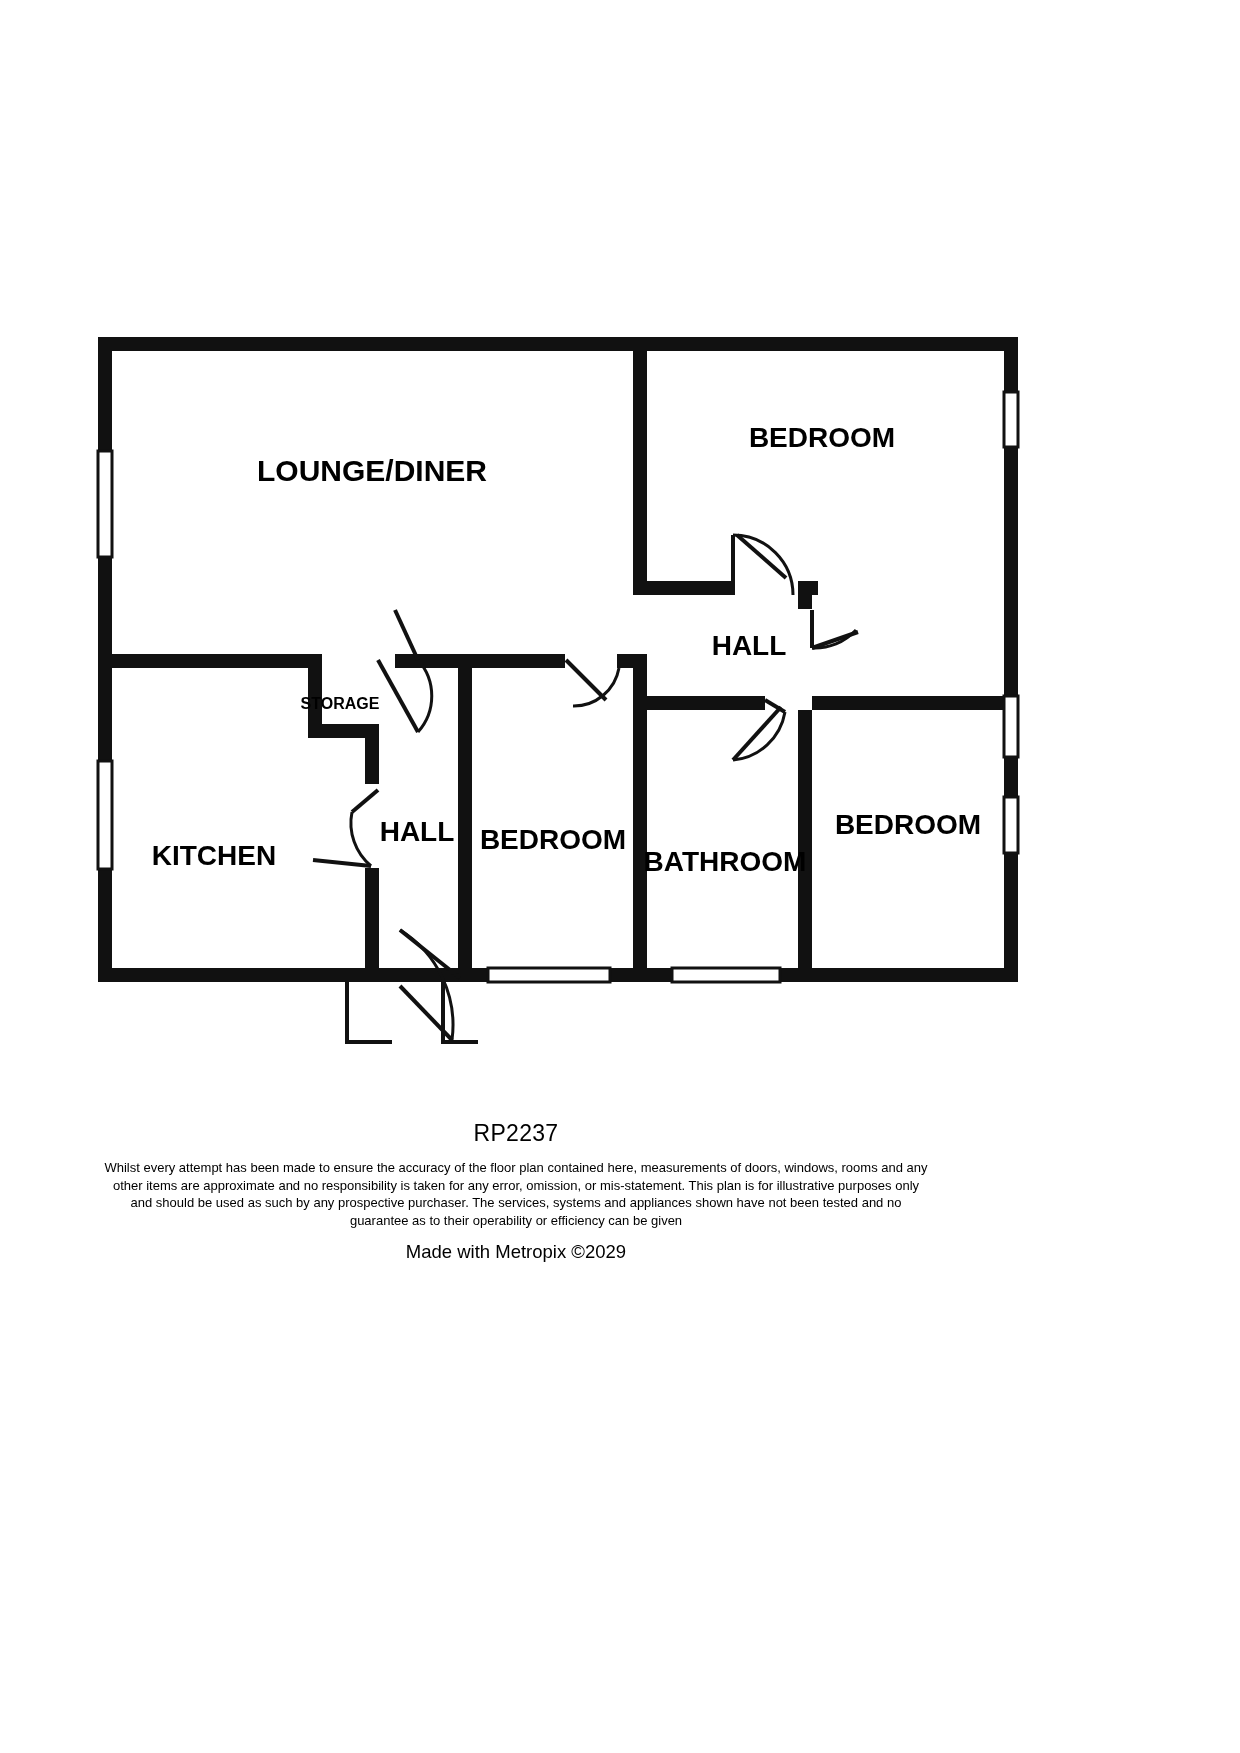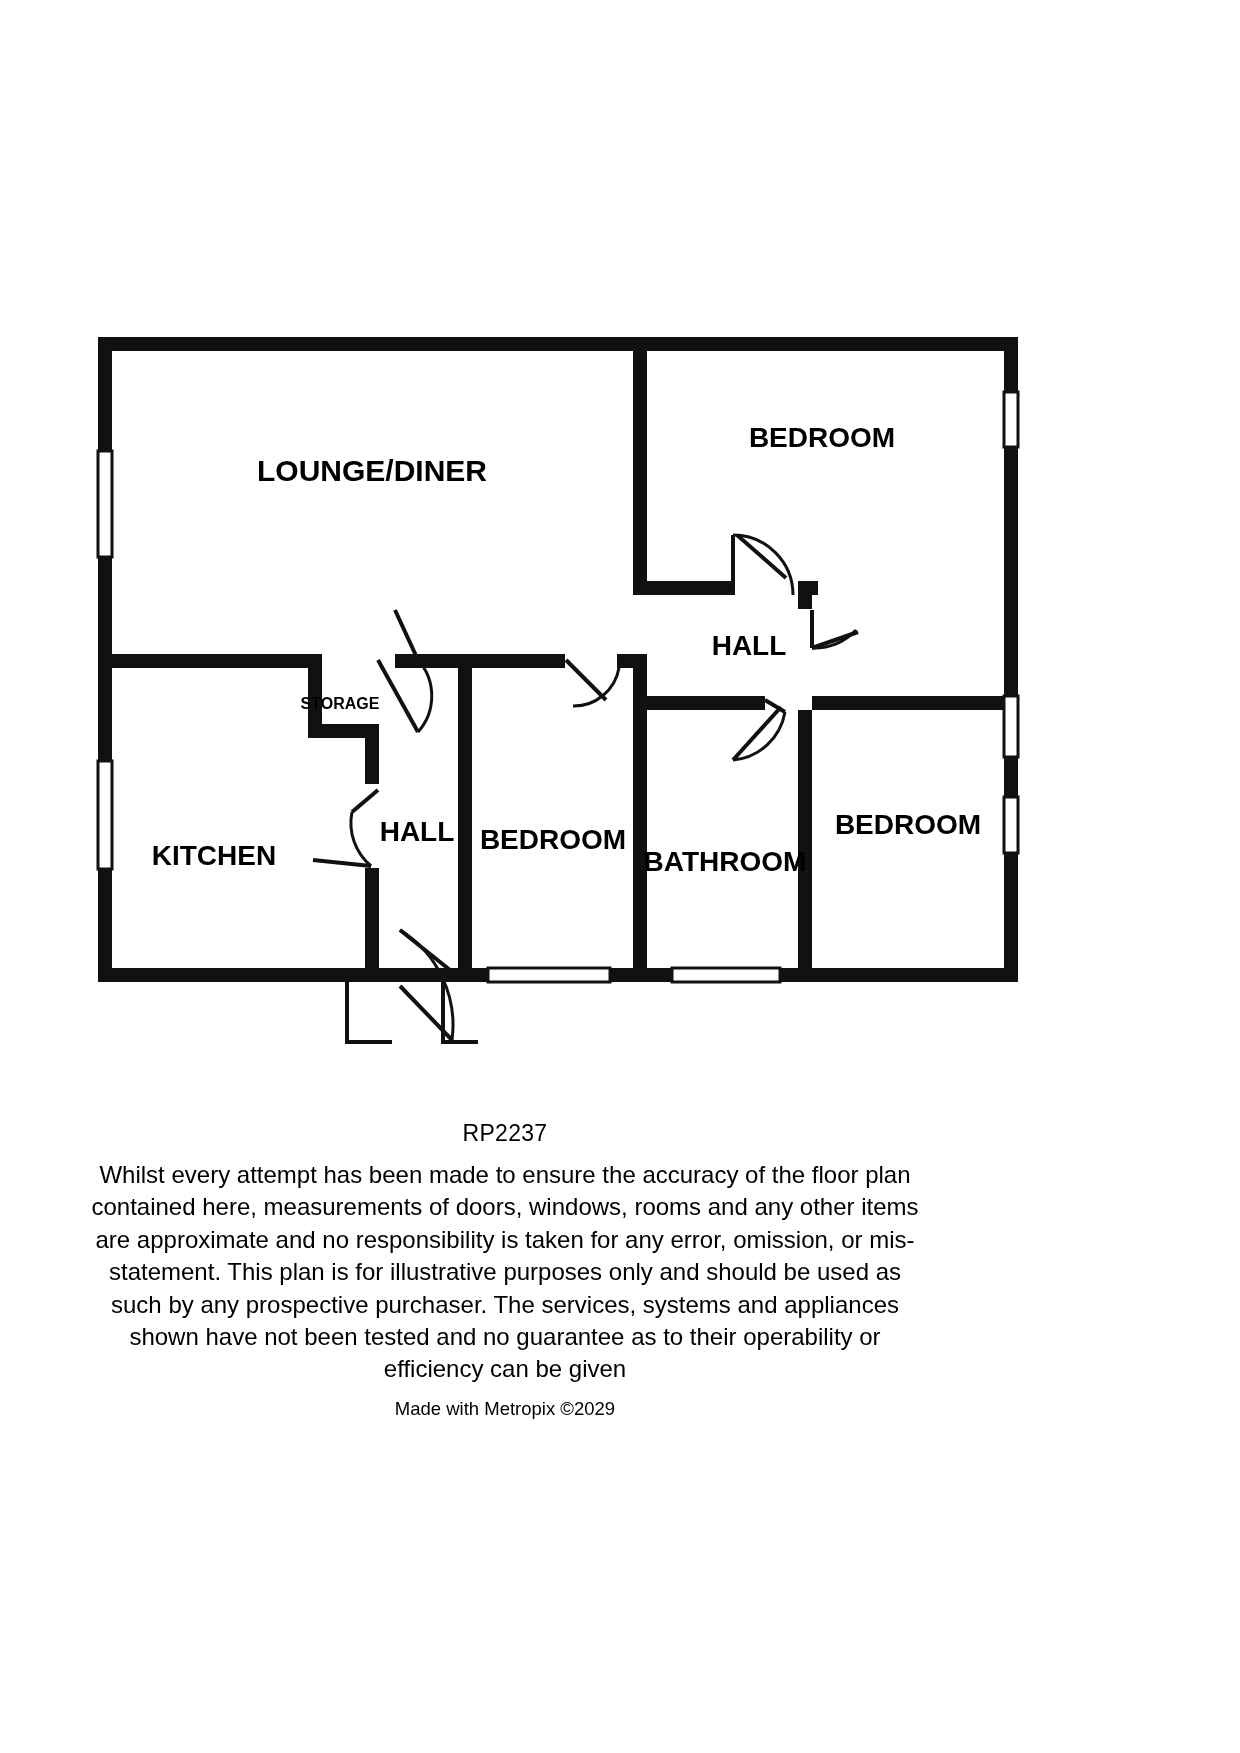--- a/index.html
+++ b/index.html
@@ -34,32 +34,32 @@
   .lbl-md { font-size: 28px; }
   .lbl-sm { font-size: 16px; font-weight: bold; }
   .wall { fill: #111111; }
   .door-arc { fill: none; stroke: #111111; stroke-width: 3; }
   .door-leaf { fill: none; stroke: #111111; stroke-width: 4; }
   .window { fill: #ffffff; stroke: #111111; stroke-width: 3; }
   .thin { fill: none; stroke: #111111; stroke-width: 4; }
 
   #footer {
     position: absolute;
-    left: 1px;
+    left: 12px;
     top: 1120px;
     width: 1008px;
     text-align: center;
   }
   #plan-code {
     font-size: 23px;
     letter-spacing: 0.3px;
     margin-bottom: 8px;
   }
   #disclaimer {
-    font-size: 24px;
+    font-size: 13px;
     line-height: 1.35;
     max-width: 830px;
     margin: 12px auto;
   }
   #made-with {
     font-size: 18.5px;
     margin-top: 1px;
   }
 </style>
 </head>

